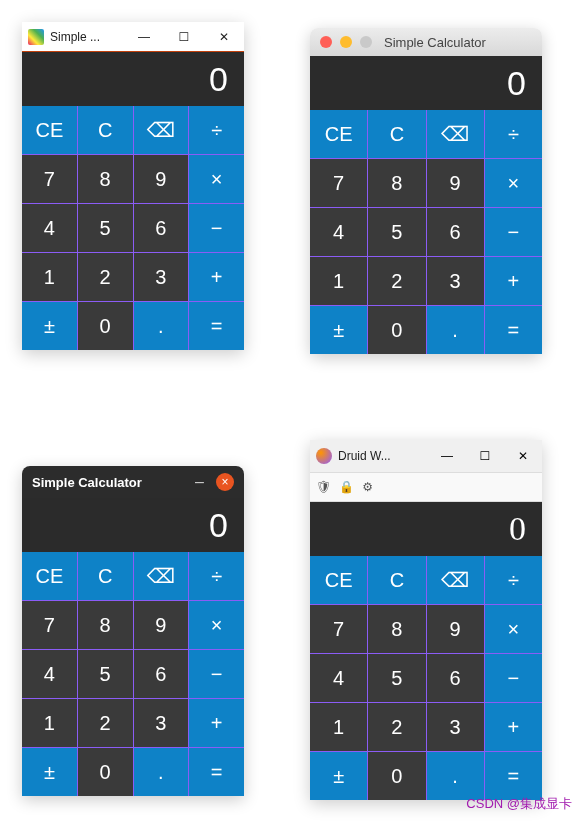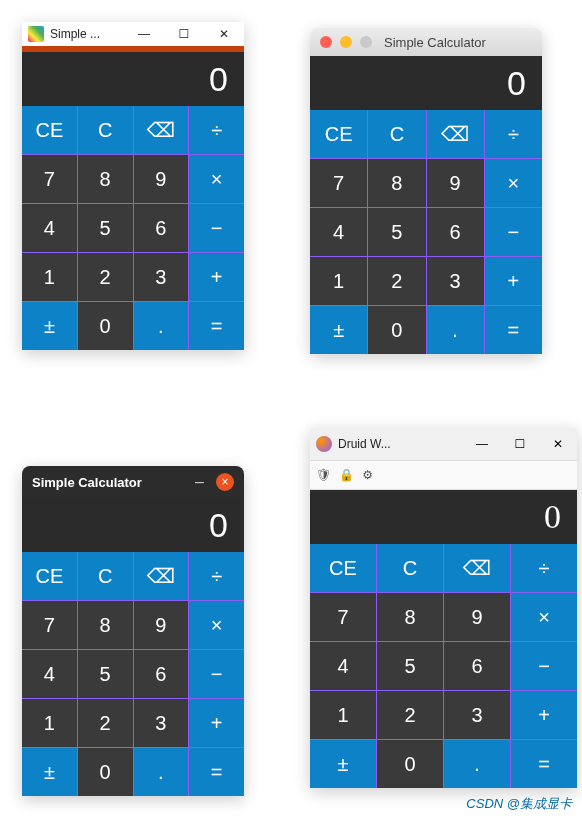--- a/index.html
+++ b/index.html
@@ -14,21 +14,21 @@
       position: absolute;
       background: #fff;
       box-shadow: 0 4px 16px rgba(0,0,0,0.2);
     }
     
     .titlebar-win {
       height: 30px;
       background: #fff;
       display: flex;
       align-items: center;
-      border-bottom: 6px solid #c2410c;
+      border-bottom: 1px solid #c2410c;
     }
     .titlebar-win .app-icon {
       width: 16px;
       height: 16px;
       margin: 0 6px;
       background: linear-gradient(45deg,#e91e63,#ffeb3b,#4caf50,#2196f3);
       border-radius: 2px;
     }
     .titlebar-win .title {
       flex: 1;
@@ -137,27 +137,27 @@
     .key {
       display:flex;align-items:center;justify-content:center;
       font-size:20px;color:#fff;
       user-select:none;
     }
     .k-blue{background:#0e82c7;}
     .k-dark{background:#3a3a3a;}
     
     .watermark{
       position:absolute;bottom:8px;right:10px;
-      font-size:13px;color:#0369a1;font-style:italic;
+      font-size:13px;color:#a21caf;
     }
     
     #w1{left:22px;top:22px;width:222px;}
     #w2{left:310px;top:28px;width:232px;border-radius:8px;}
     #w3{left:22px;top:466px;width:222px;border-radius:8px 8px 0 0;}
-    #w4{left:310px;top:428px;width:267px;}
+    #w4{left:310px;top:440px;width:232px;}
     
     .display.serif{font-family:serif;}
   </style>
 </head>
 <body>
 
 <div id="w1" class="calc-window">
   <div class="titlebar-win">
     <div class="app-icon"></div>
     <div class="title">Simple ...</div>

